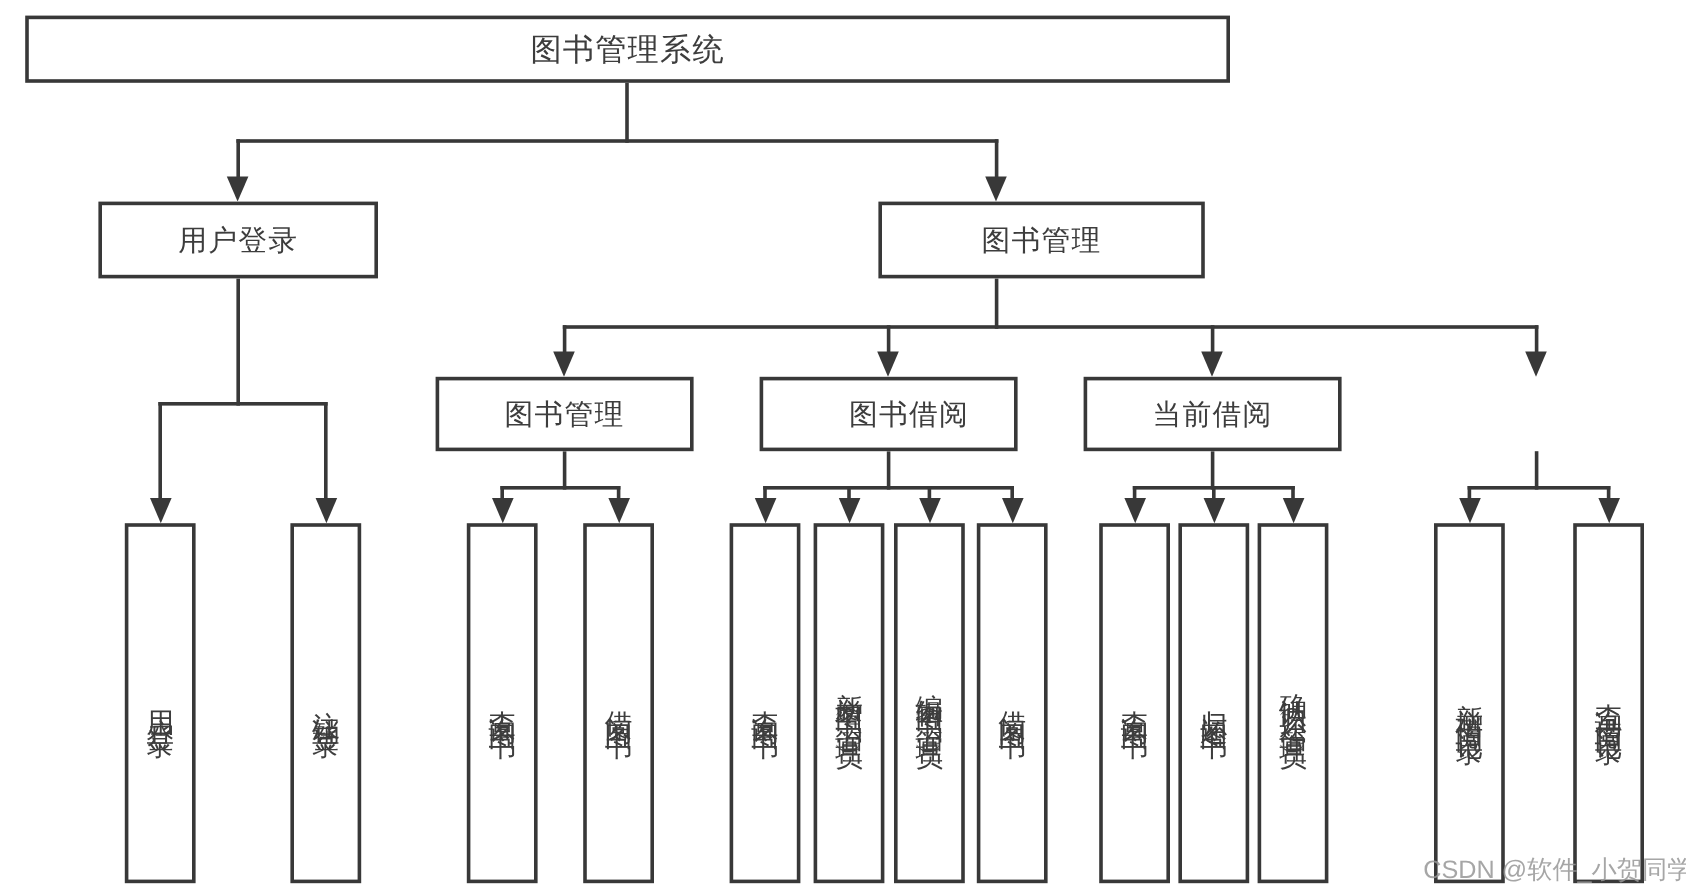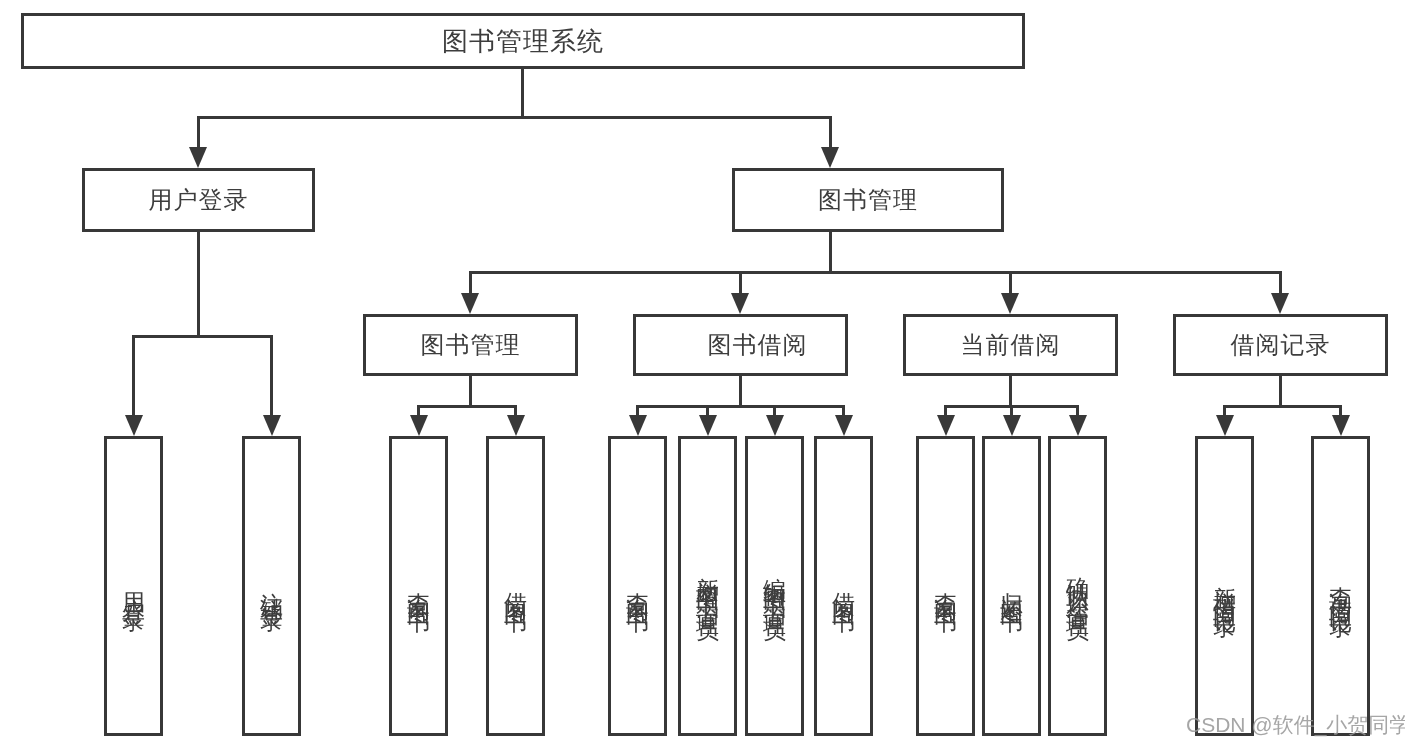--- a/index.html
+++ b/index.html
@@ -163,23 +163,20 @@
 
   <div class="box n-new-book-rec">
     <span class="hlabel">图书管理</span>
   </div>
   <div class="box n-book-borrow">
     <span class="hlabel">图书借阅</span>
   </div>
   <div class="box n-current-borrow">
     <span class="hlabel">当前借阅</span>
   </div>
-  <div class="box n-borrow-records">
-    <span class="hlabel">借阅记录</span>
-  </div>
 
   <div class="box leaf n-leaf-user-login">
     <span class="vlabel">用户登录</span>
   </div>
   <div class="box leaf n-leaf-logout">
     <span class="vlabel">注销登录</span>
   </div>
 
   <div class="box leaf n-leaf-query-book-1">
     <span class="vlabel">查询图书</span>

